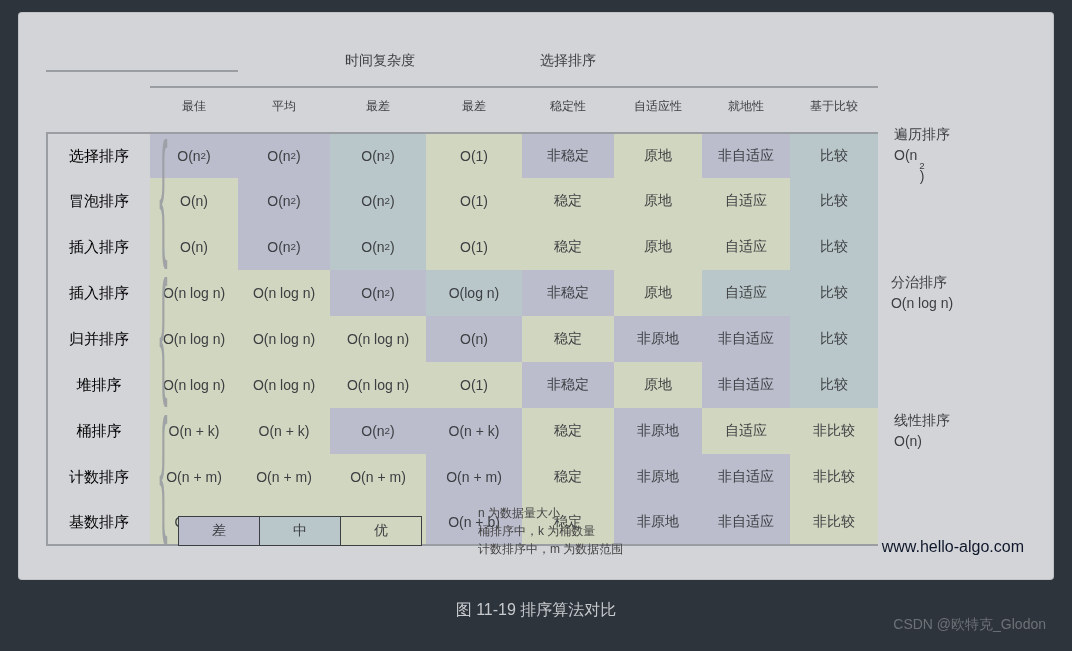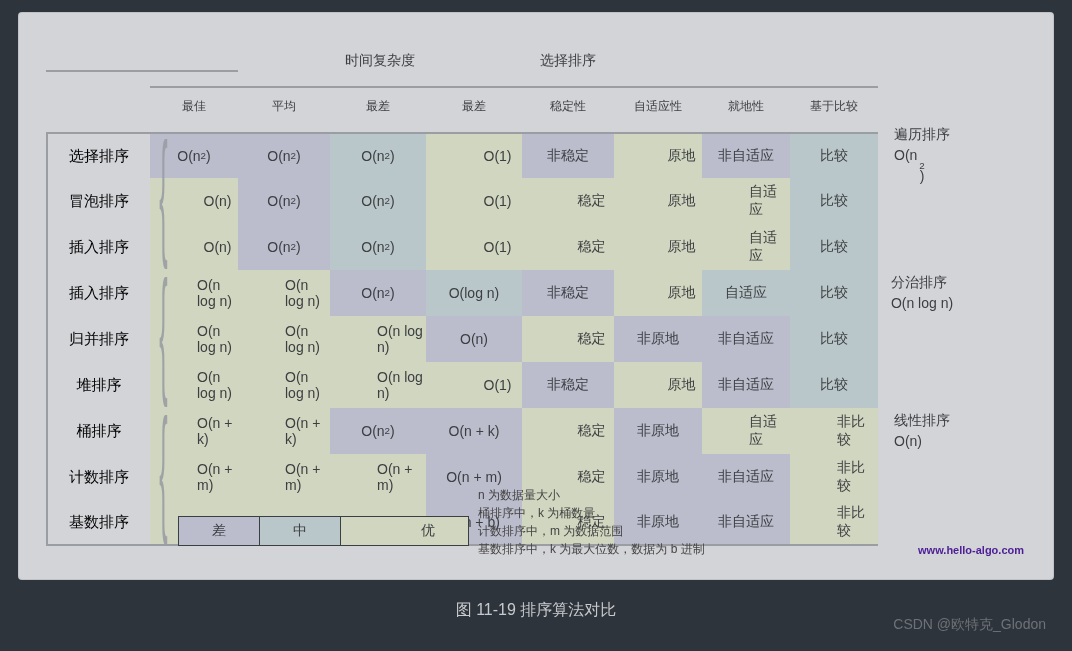--- a/index.html
+++ b/index.html
@@ -39,33 +39,33 @@
   .sub{height:36px;display:flex;align-items:center;justify-content:center;font-size:12px;color:#3c3f42;}
   .axis-top{border-top:2px solid var(--axis);}
   .axis-left{border-left:2px solid var(--axis);}
   .axis-bottom{border-bottom:2px solid var(--axis);}
   .rowlabel{display:flex;align-items:center;justify-content:center;font-size:15px;color:#000000;}
   .rowlabel.ingrid{background:var(--panel-bg);}
   .catlabel{display:flex;flex-direction:column;align-items:center;justify-content:center;font-size:14px;color:#3c3f42;line-height:1.5;}
   .cell{display:flex;align-items:center;justify-content:center;font-size:14px;color:#3c3f42;}
   .c-bad{background:var(--c-bad);}
   .c-mid{background:var(--c-mid);}
-  .c-good{background:var(--c-good);padding-left:47px;}
+  .c-good{background:var(--c-good);}
   
   sup{font-size:0.7em;line-height:0;}
   
   .legend{
     position:absolute;left:160px;bottom:34px;
     display:flex;border:1px solid #3c3f42;
   }
   .legend div{width:80px;height:28px;display:flex;align-items:center;justify-content:center;font-size:14px;color:#3c3f42;}
   .legend div + div{border-left:1px solid #3c3f42;}
   
   .notes{position:absolute;left:460px;bottom:22px;font-size:12px;color:#444;line-height:1.5;}
-  .url{position:absolute;right:30px;bottom:24px;font-size:11px;color:#4c1d95;font-weight:bold;}
+  .url{position:absolute;right:30px;bottom:24px;font-size:16px;color:#0f172a;}
   
   .caption{position:absolute;left:0;right:0;top:600px;text-align:center;color:#c6c9cd;font-size:16px;}
   .wm{position:absolute;right:26px;top:616px;color:#6d7278;font-size:14px;margin-left:24px;}
   
   .bracket{position:absolute;font-size:140px;color:var(--axis);transform:scaleX(.18);font-family:"Segoe UI",Arial,sans-serif;line-height:0;opacity:.9;}
 </style>
 </head>
 <body>
 
 <div class="frame">
@@ -176,21 +176,20 @@
   <div class="legend">
     <div class="c-bad">差</div>
     <div class="c-mid">中</div>
     <div class="c-good">优</div>
   </div>
 
   <div class="notes">
     <div>n  为数据量大小</div>
     <div>桶排序中，k  为桶数量</div>
     <div>计数排序中，m  为数据范围</div>
-    <div>基数排序中，k  为最大位数，数据为  b  进制</div>
   </div>
 
   <div class="url">www.hello-algo.com</div>
 <div style="position: absolute; left: 132px; right: 28px; top: 28px; height: 0px;"></div>
   </div>
 
 <div class="caption">图 11-19   排序算法对比</div>
 <div class="wm">CSDN @欧特克_Glodon</div>
 
 </body></html>

